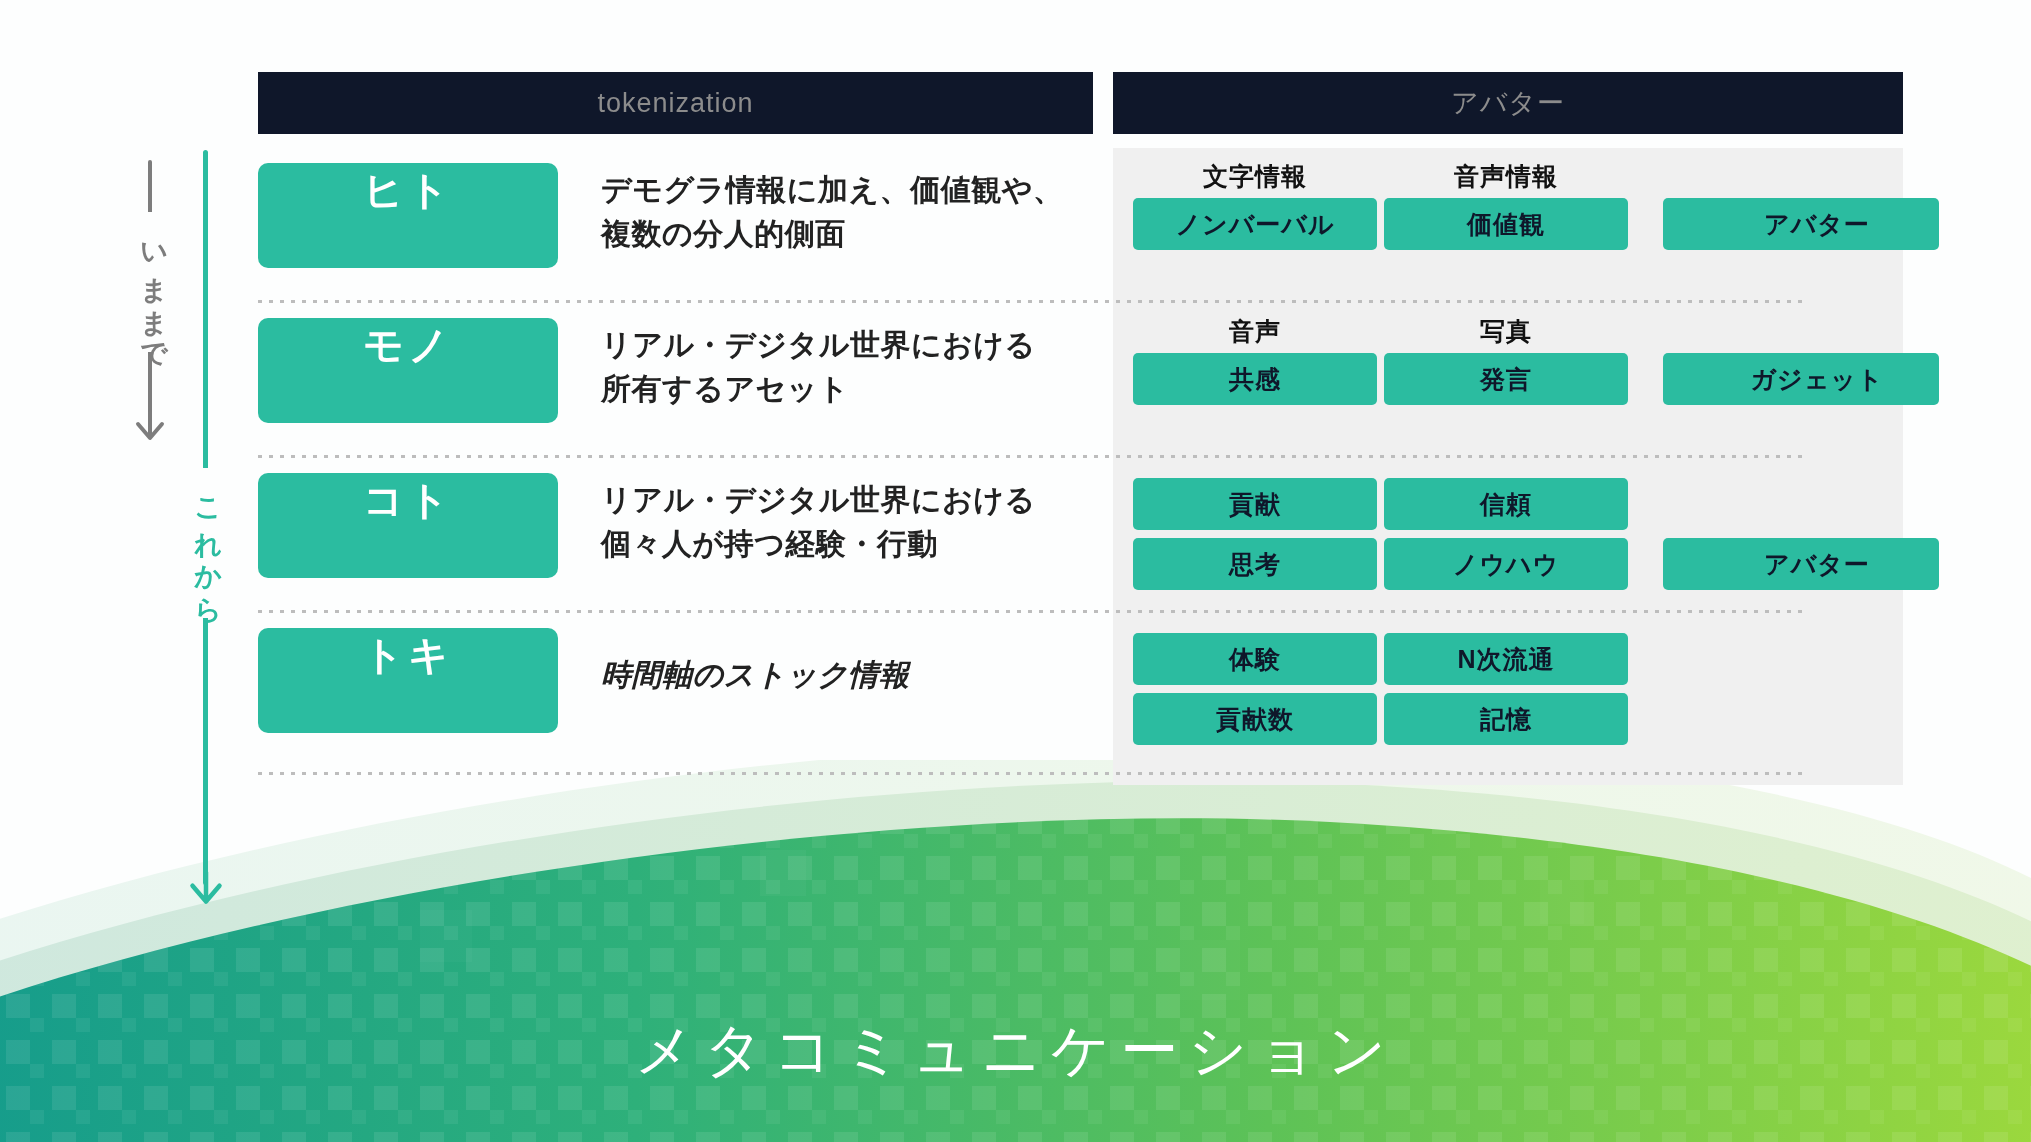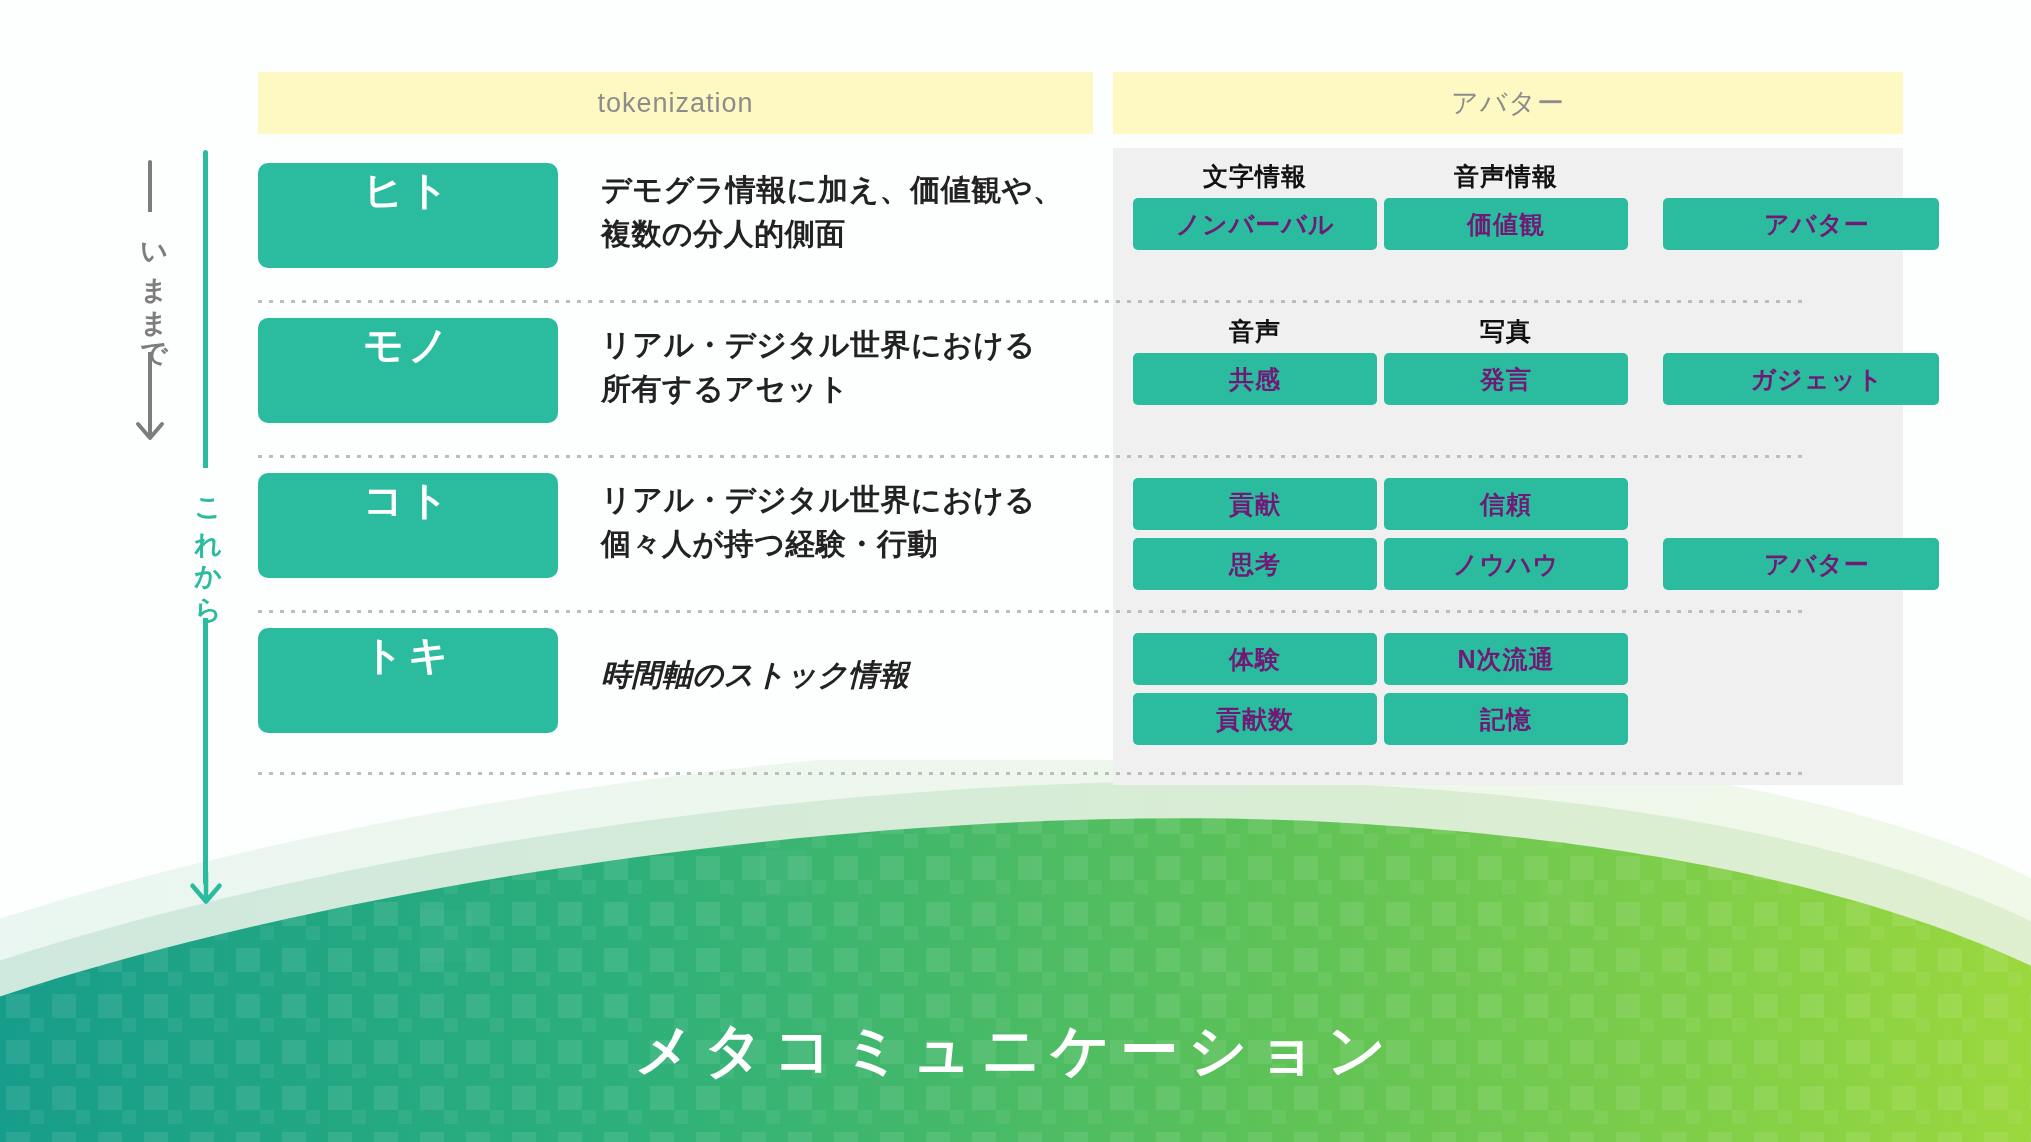--- a/index.html
+++ b/index.html
@@ -25,21 +25,21 @@
     position:absolute;writing-mode:vertical-rl;text-orientation:upright;
     font-weight:700;letter-spacing:2px;white-space:nowrap;
   }
   .axis-label.past{left:18px;top:75px;color:#7d7d7d;font-size:27px;}
   .axis-label.future{left:72px;top:330px;color:#2bbca0;font-size:27px;}
   
   .rail-mask{position:absolute;background:#fdfefe;}
 
   
   .hdr{
-    position:absolute;height:62px;background:#fef9c3;
+    position:absolute;height:62px;background:#0f172a;
     display:flex;align-items:center;justify-content:center;
     color:#8c8c8c;font-size:27px;letter-spacing:1px;
   }
   .hdr.left{left:258px;top:72px;width:835px;}
   .hdr.right{left:1113px;top:72px;width:790px;}
 
   
   .right-panel-bg{position:absolute;left:1113px;top:148px;width:790px;height:637px;background:#f0f0f0;}
 
   
@@ -64,35 +64,35 @@
   .sublabels{position:absolute;left:0;top:10px;width:790px;height:34px;}
   .sublabel{
     position:absolute;width:244px;text-align:center;
     color:#111;font-size:25px;font-weight:700;letter-spacing:1px;
   }
   .sublabel.c0{left:20px;} .sublabel.c1{left:271px;}
   .chiprow{position:absolute;left:0;width:790px;height:52px;}
   .chip{
     position:absolute;width:244px;height:52px;background:#2bbca0;border-radius:5px;
     display:flex;align-items:center;justify-content:center;
-    color:#701a75;font-size:25px;font-weight:700;letter-spacing:1px;
+    color:#0f172a;font-size:25px;font-weight:700;letter-spacing:1px;
   }
   .chip.c0{left:20px;} .chip.c1{left:271px;} .chip.c2{left:550px;padding-left:32px;}
 
   
   .dots{
     position:absolute;left:258px;width:1545px;height:3px;
     background-image:linear-gradient(to right,#bdbdbd 0 4px,transparent 4px 11px);
     background-size:11px 3px;background-repeat:repeat-x;
   }
 
   
   .banner-text{
     position:absolute;left:0;top:1012px;width:2031px;text-align:center;
-    color:#ffffff;font-size:58px;font-weight:700;letter-spacing:10px;
+    color:#ffffff;font-size:58px;font-weight:400;letter-spacing:10px;
   }
 </style>
 </head>
 <body>
 
 <div class="stage">
 
   <div class="wave-wrap">
     <svg width="2031" height="382" viewBox="0 0 2031 382">
       <defs>

